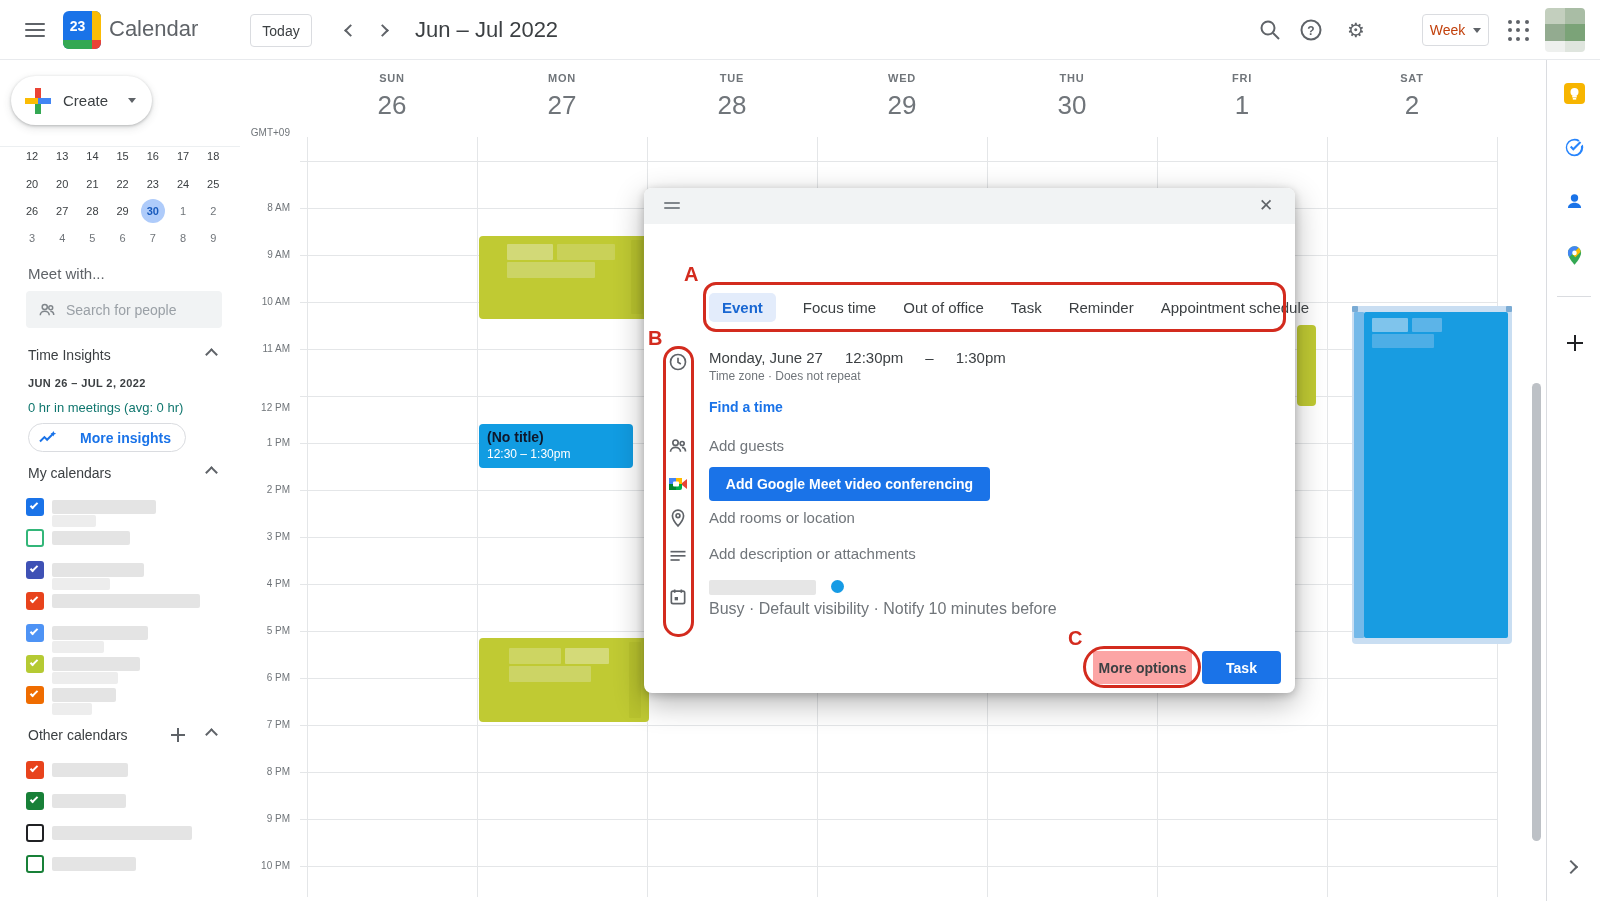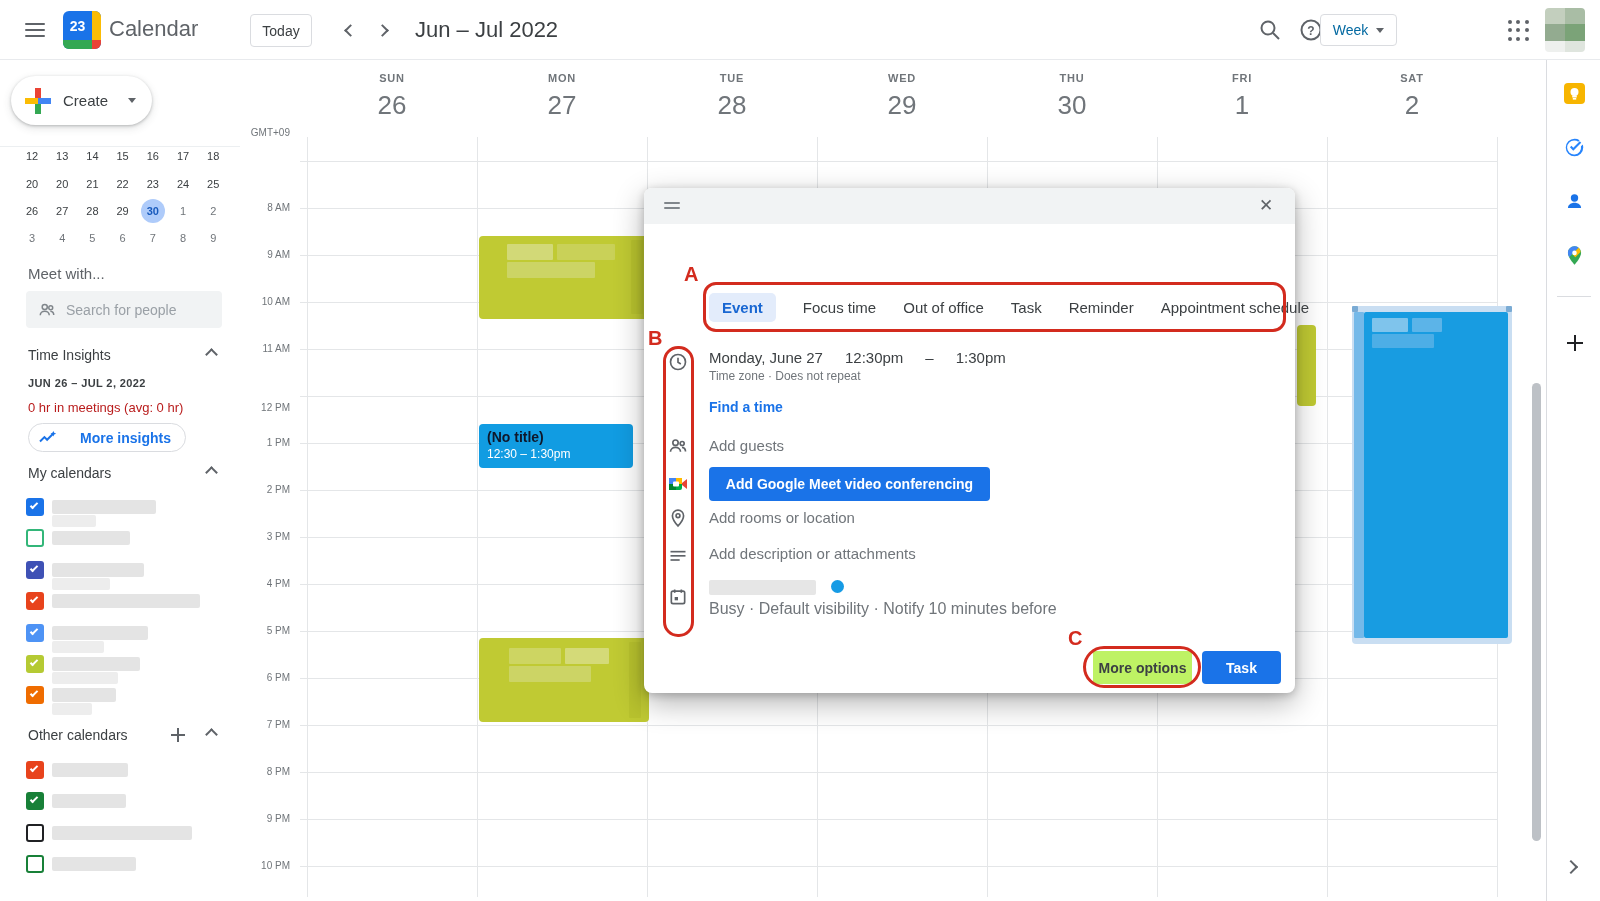--- a/index.html
+++ b/index.html
@@ -18,21 +18,21 @@
   .logo .red    { position:absolute; right:0; bottom:0; width:9px; height:9px; background:#ea4335; }
   .logo .num { position:absolute; left:0; top:0; width:29px; height:29px; display:flex; align-items:center; justify-content:center; color:#fff; font-size:14px; font-weight:bold; }
   .app-title { position:absolute; left:109px; top:16px; font-size:22px; color:#5f6368; }
   .today-btn { position:absolute; left:250px; top:14px; width:62px; height:33px; background:#fff; border:1px solid #dadce0; border-radius:4px; font-size:14px; color:#3c4043; font-family:inherit; cursor:pointer; }
   .chev { position:absolute; width:9px; height:9px; border-right:2px solid #5f6368; border-bottom:2px solid #5f6368; cursor:pointer; }
   .chev.prev { left:346px; top:26px; transform:rotate(135deg); }
   .chev.next { left:378px; top:26px; transform:rotate(-45deg); }
   .date-range { position:absolute; left:415px; top:17px; font-size:22px; color:#3c4043; }
   .hicon { position:absolute; top:18px; width:24px; height:24px; color:#5f6368; cursor:pointer; }
   .gear-glyph { font-family:"DejaVu Sans", sans-serif; font-size:20px; line-height:24px; text-align:center; display:block; }
-  .week-btn { position:absolute; left:1320px; top:14px; width:77px; height:32px; background:#fff; border:1px solid #dadce0; border-radius:4px; font-size:14px; color:#0369a1; font-family:inherit; cursor:pointer; display:flex; align-items:center; justify-content:center; gap:8px; }
+  .week-btn { position:absolute; left:1422px; top:14px; width:67px; height:32px; background:#fff; border:1px solid #dadce0; border-radius:4px; font-size:14px; color:#c2410c; font-family:inherit; cursor:pointer; display:flex; align-items:center; justify-content:center; gap:8px; }
   .caret-down { width:0; height:0; border-left:4px solid transparent; border-right:4px solid transparent; border-top:5px solid #5f6368; display:inline-block; }
   .apps-grid { position:absolute; left:1508px; top:20px; width:21px; height:21px; display:grid; grid-template-columns:repeat(3,1fr); gap:4px; cursor:pointer; }
   .apps-grid i { width:4px; height:4px; border-radius:50%; background:#5f6368; }
   .avatar { position:absolute; left:1545px; top:8px; width:40px; height:44px; border-radius:4px; overflow:hidden; }
   .avatar i { position:absolute; }
 
   
   .create-btn { position:absolute; left:11px; top:76px; width:141px; height:49px; background:#fff; border:none; border-radius:25px; box-shadow:0 1px 3px rgba(60,64,67,.3), 0 3px 8px rgba(60,64,67,.15); display:flex; align-items:center; gap:12px; padding-left:14px; cursor:pointer; font-family:inherit; }
   .create-label { font-size:15px; color:#3c4043; }
   .gplus { position:relative; width:26px; height:26px; }
@@ -41,21 +41,21 @@
   .mini-cell { position:absolute; width:24px; height:24px; display:flex; align-items:center; justify-content:center; font-size:11px; color:#3c4043; border-radius:50%; cursor:pointer; }
   .mini-cell.muted { color:#70757a; }
   .mini-cell.selected { background:#aecbfa; color:#185abc; font-weight:bold; }
   .meet-with { position:absolute; left:28px; top:265px; font-size:15px; color:#5f6368; }
   .search-people { position:absolute; left:26px; top:291px; width:196px; height:37px; background:#f1f3f4; border-radius:4px; display:flex; align-items:center; gap:10px; padding-left:12px; }
   .search-people input { border:none; background:transparent; outline:none; font-size:14px; color:#3c4043; width:140px; font-family:inherit; }
   .search-people input::placeholder { color:#9aa0a6; }
   .sec-title { font-size:14px; color:#3c4043; }
   .caret-up { width:9px; height:9px; border-right:2px solid #5f6368; border-bottom:2px solid #5f6368; transform:rotate(-135deg); display:inline-block; cursor:pointer; }
   .ti-range { position:absolute; left:28px; top:377px; font-size:11px; font-weight:bold; color:#3c4043; letter-spacing:.4px; }
-  .ti-summary { position:absolute; left:28px; top:400px; font-size:13px; color:#b91c1c; }
+  .ti-summary { position:absolute; left:28px; top:400px; font-size:13px; color:#0f766e; }
   .more-insights { position:absolute; left:28px; top:423px; height:29px; padding:0 14px 0 10px; background:#fff; border:1px solid #dadce0; border-radius:15px; display:flex; align-items:center; gap:23px; color:#1a73e8; font-size:14px; font-weight:bold; font-family:inherit; cursor:pointer; }
   .cal-row { position:absolute; left:0; width:248px; height:28px; cursor:pointer; }
   .cbox { position:absolute; left:26px; top:4px; width:18px; height:18px; border-radius:3px; }
   .cbox .mark { position:absolute; left:4px; top:5px; width:8px; height:4px; border-left:2px solid #fff; border-bottom:2px solid #fff; transform:rotate(-45deg); }
   .blk { position:absolute; background:#e4e4e4; border-radius:2px; height:14px; top:6px; }
   .blk2 { position:absolute; background:#ededed; border-radius:2px; height:12px; top:21px; }
   .plus-icon { position:relative; width:14px; height:14px; display:inline-block; cursor:pointer; }
   .plus-icon:before, .plus-icon:after { content:""; position:absolute; background:#5f6368; }
   .plus-icon:before { left:6px; top:0; width:2px; height:14px; }
   .plus-icon:after { left:0; top:6px; width:14px; height:2px; }
@@ -99,21 +99,21 @@
   .tab.active { background:#e3ecfb; color:#1967d2; border-radius:5px; padding:6px 13px; font-weight:bold; }
   .dlg-icon { position:absolute; left:24px; width:20px; height:20px; }
   .dt-row { position:absolute; left:65px; top:161px; font-size:15px; color:#3c4043; display:flex; gap:22px; cursor:pointer; }
   .dt-sub { position:absolute; left:65px; top:181px; font-size:12px; color:#70757a; }
   .find-time { position:absolute; left:65px; top:211px; font-size:14px; font-weight:bold; color:#1a73e8; cursor:pointer; }
   .ph-row { position:absolute; left:65px; font-size:15px; color:#70757a; cursor:pointer; }
   .meet-btn { position:absolute; left:65px; top:279px; width:281px; height:34px; background:#1a73e8; color:#fff; border:none; border-radius:4px; font-size:14px; font-weight:bold; font-family:inherit; cursor:pointer; }
   .cal-name-blk { position:absolute; left:65px; top:392px; width:107px; height:15px; background:#e6e6e6; border-radius:2px; cursor:pointer; }
   .cal-dot { position:absolute; left:187px; top:392px; width:13px; height:13px; border-radius:50%; background:#169be5; }
   .busy-row { position:absolute; left:65px; top:412px; font-size:16px; color:#70757a; }
-  .more-options { position:absolute; left:449px; top:463px; width:99px; height:33px; background:#bef264; border:none; font-size:14px; font-weight:bold; color:#3c4043; font-family:inherit; cursor:pointer; }
+  .more-options { position:absolute; left:449px; top:463px; width:99px; height:33px; background:#fca5a5; border:none; font-size:14px; font-weight:bold; color:#3c4043; font-family:inherit; cursor:pointer; }
   .save-btn { position:absolute; left:558px; top:463px; width:79px; height:33px; background:#1a73e8; color:#fff; border:none; border-radius:4px; font-size:14px; font-weight:bold; font-family:inherit; cursor:pointer; }
 
   
   .anno-box { position:absolute; border:3px solid #d32b1e; z-index:12; pointer-events:none; }
   .anno-letter { position:absolute; color:#d32b1e; font-size:20px; font-weight:bold; z-index:12; }
 </style>
 </head>
 <body>
 
 <div id="app">

